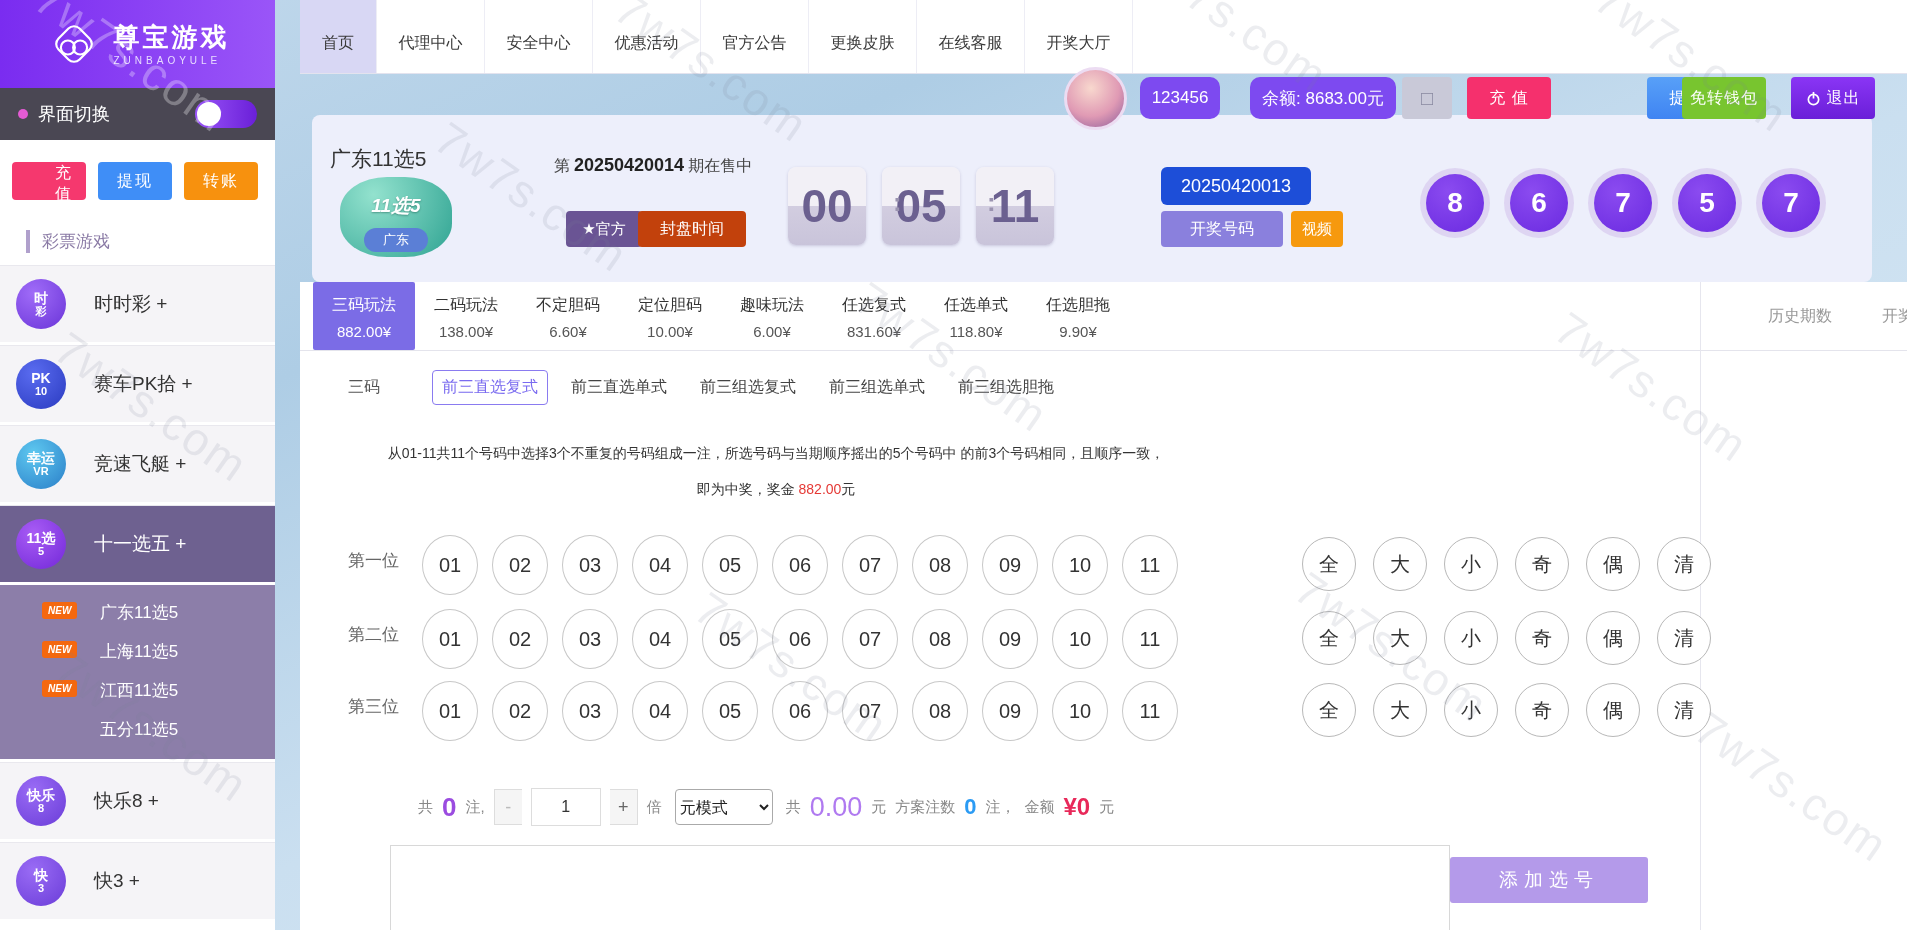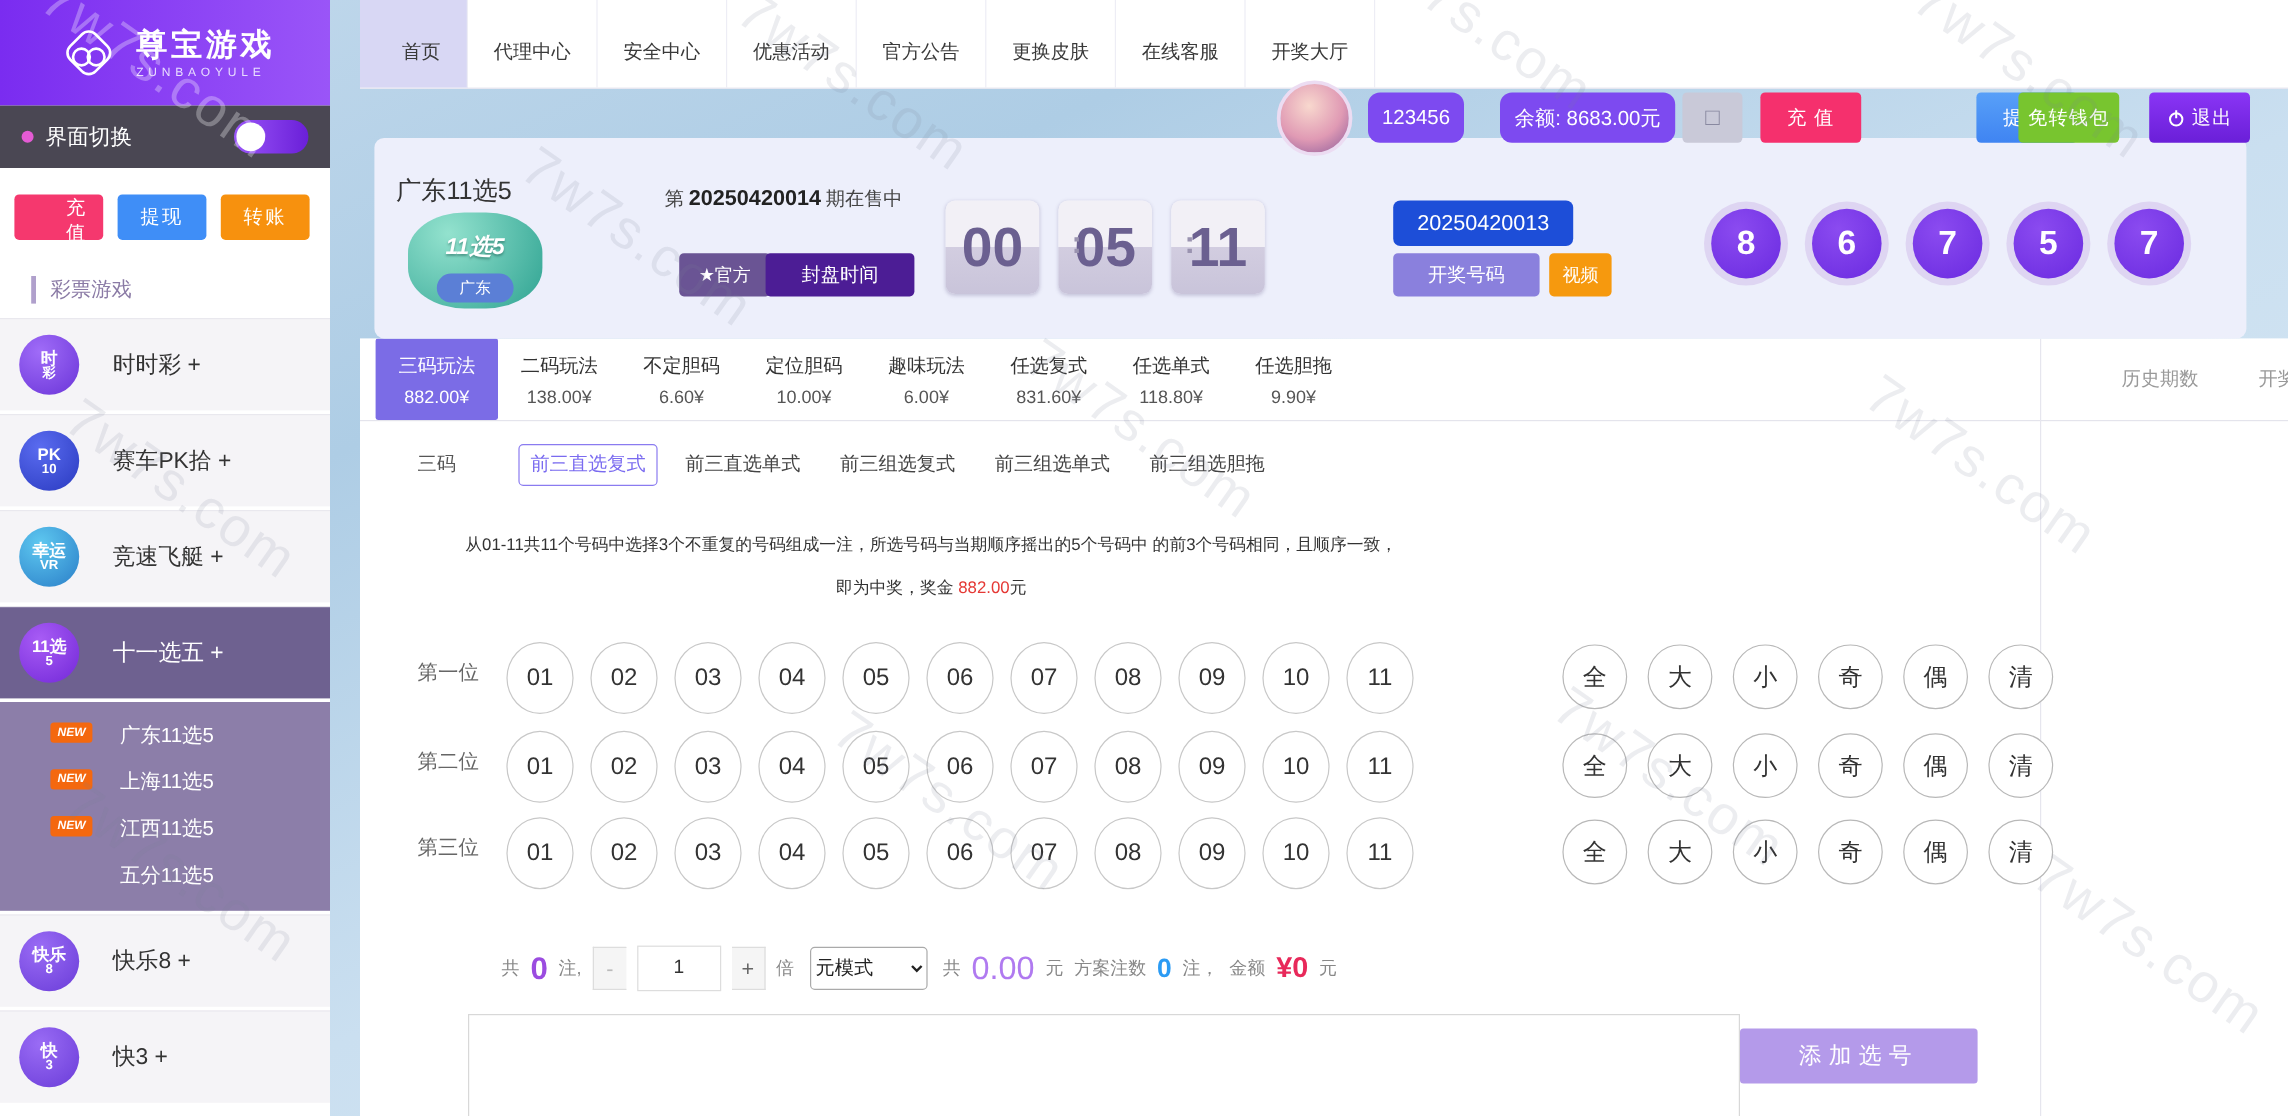--- a/index.html
+++ b/index.html
@@ -39,21 +39,21 @@
   .submenu{background:#8c7ea9;padding:8px 0 10px 0;margin-bottom:3px;}
   .s-item{position:relative;height:39px;display:flex;align-items:center;padding-left:100px;color:#fff;font-size:17px;cursor:pointer;}
   .s-badge{position:absolute;left:42px;top:9px;background:#f4680f;color:#fff;font-size:10px;font-style:italic;font-weight:bold;
     padding:3px 6px;border-radius:3px;}
 
   
   .topnav{position:absolute;left:300px;top:0;right:0;height:73px;background:#fff;display:flex;z-index:4;border-bottom:1px solid #e3e3ee;}
   .nav-item{width:107px;display:flex;align-items:center;justify-content:center;font-size:16px;color:#3a3a3a;
     border-right:1px solid #ededf5;cursor:pointer;padding-top:14px;}
   .nav-item:first-child{width:76px;}
-  .nav-item.selected{background:#d8d7f4;padding-left:13px;}
+  .nav-item.selected{background:#d8d7f4;}
 
   
   .userbar{position:absolute;left:300px;top:73px;right:0;height:52px;z-index:6;}
   .avatar{position:absolute;left:764px;top:-6px;width:57px;height:57px;border-radius:50%;border:3px solid #ecdcf2;
     background:radial-gradient(circle at 42% 32%,#f8d8ce,#e09ab4 55%,#8a5a9a);}
   .u-pill{position:absolute;top:4px;height:42px;border-radius:10px;background:#7d4af0;color:#fff;display:flex;align-items:center;justify-content:center;font-size:17px;}
   .u-user{left:840px;width:80px;}
   .u-balance{left:950px;width:146px;}
   .u-refresh{position:absolute;left:1102px;top:4px;width:50px;height:42px;background:#c9c9d8;border-radius:4px;
     color:#8888a0;display:flex;align-items:center;justify-content:center;font-size:20px;cursor:pointer;}
@@ -68,21 +68,21 @@
   .g-title{position:absolute;left:18px;top:30px;font-size:21px;color:#333;}
   .game-logo{position:absolute;left:28px;top:62px;width:112px;height:80px;border-radius:42%;
     background:radial-gradient(circle at 30% 22%,#93e2ce,#2fa392);overflow:hidden;}
   .game-logo .gl-txt{position:absolute;left:0;right:0;top:16px;text-align:center;color:#fff;font-weight:bold;font-style:italic;font-size:19px;text-shadow:0 1px 2px rgba(0,60,50,.4);}
   .game-logo .gl-band{position:absolute;left:24px;right:24px;bottom:5px;height:24px;background:#5b7fd6;border-radius:12px;
     color:#fff;font-size:13px;display:flex;align-items:center;justify-content:center;}
   .g-issue{position:absolute;left:242px;top:40px;font-size:16px;color:#444;}
   .g-issue b{font-size:18px;color:#222;margin:0 4px;}
   .g-badge{position:absolute;top:96px;height:36px;border:none;border-radius:4px;color:#fff;display:flex;align-items:center;justify-content:center;font-size:15px;cursor:pointer;font-family:inherit;}
   .g-official{left:242px;width:76px;background:#6a5494;margin-left:12px;}
-  .g-close{left:326px;width:124px;background:#4c1d95;font-size:16px;}
+  .g-close{left:326px;width:108px;background:#c2410c;font-size:16px;}
   .countdown{position:absolute;left:476px;top:52px;display:flex;gap:16px;}
   .cd-box{width:78px;height:78px;border-radius:8px;text-align:center;line-height:78px;font-size:46px;font-weight:bold;color:#6b6090;
     background:linear-gradient(180deg,#f2f0f6 0%,#f2f0f6 50%,#d2cde0 50%,#c9c4da 100%);box-shadow:0 1px 3px rgba(90,80,130,.25);}
   .cd-colon{position:absolute;top:72px;font-size:26px;font-weight:bold;color:#9a93b0;}
   .prev-pill{position:absolute;left:849px;top:52px;width:150px;height:38px;background:#1d4ed8;border-radius:6px;color:#fff;
     font-size:18px;display:flex;align-items:center;justify-content:center;}
   .g-draw{left:849px;width:122px;background:#8a80dd;font-size:16px;}
   .g-video{left:979px;width:52px;background:#f6990e;}
   .balls{position:absolute;left:1108px;top:53px;display:flex;gap:14px;}
   .ball-ring{width:70px;height:70px;border-radius:50%;background:#ded5f2;display:flex;align-items:center;justify-content:center;}

